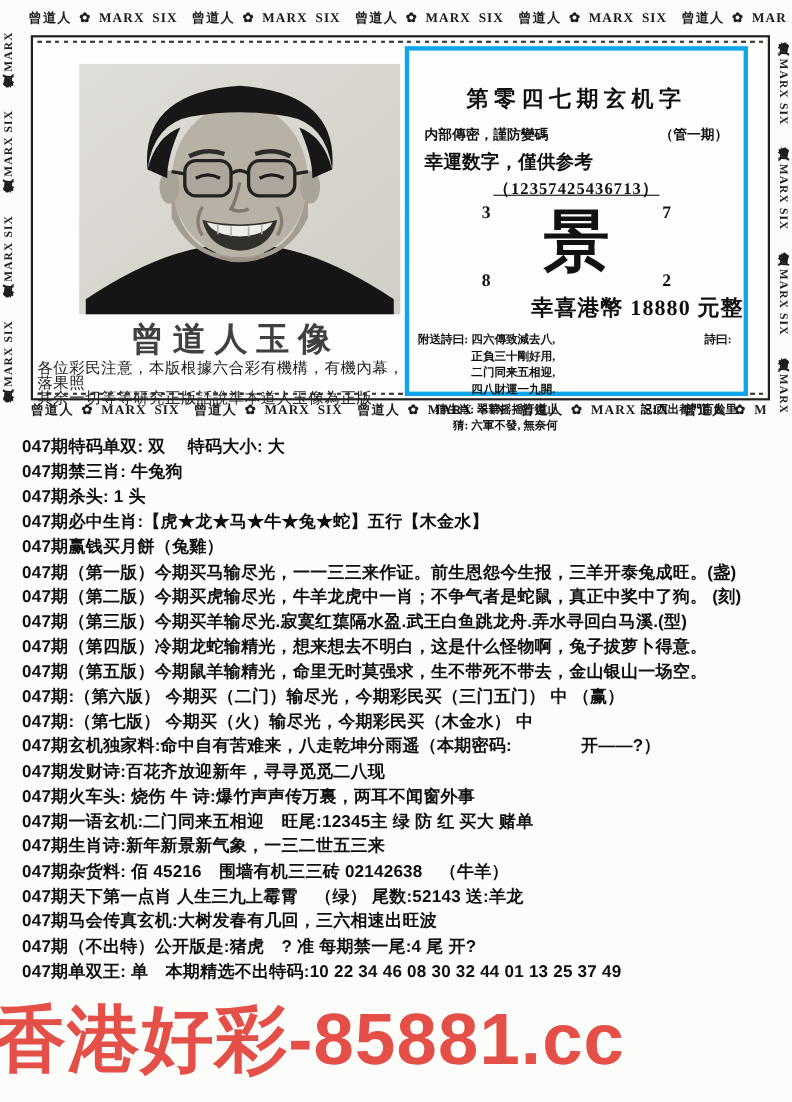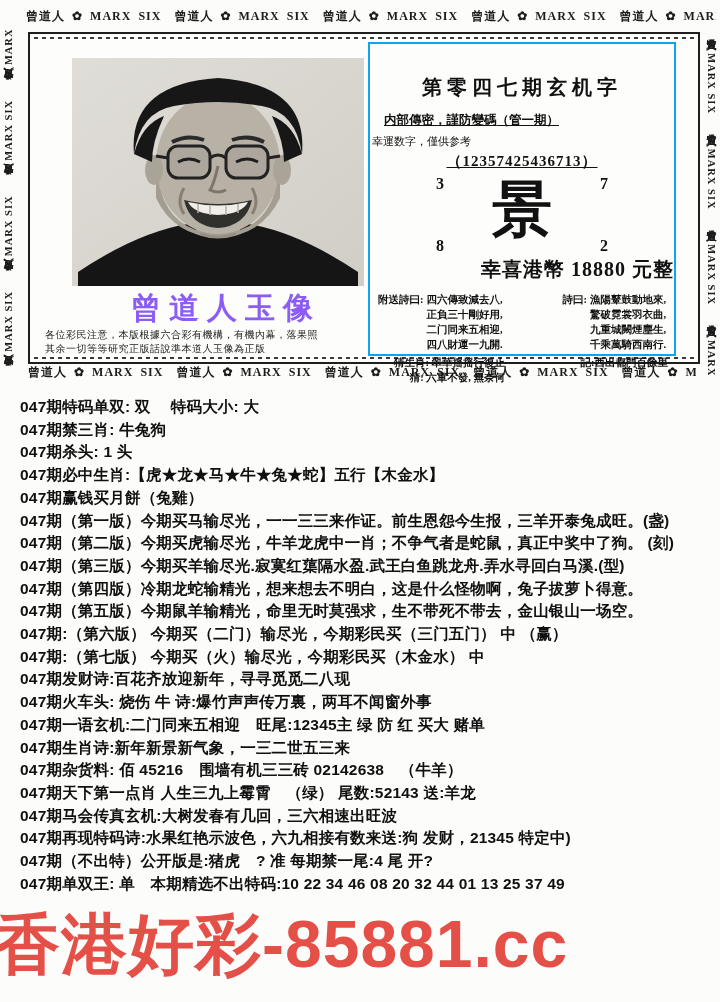--- a/index.html
+++ b/index.html
@@ -28,39 +28,39 @@
     position:absolute;left:28px;top:32px;width:668px;height:328px;
     border:2px solid #1f1f1f;background:#fdfdfb;
   }
   .deco{
     position:absolute;left:4px;right:4px;height:2px;
     background:repeating-linear-gradient(90deg,#3a3a3a 0 4px,transparent 4px 8px);
   }
   .deco.top{top:3px;} .deco.bottom{bottom:3px;}
   .portrait{position:absolute;left:42px;top:24px;width:292px;height:228px;}
   .caption{
-    position:absolute;left:40px;top:254px;width:312px;text-align:center;
+    position:absolute;left:28px;top:254px;width:312px;text-align:center;
     font-family:"Liberation Serif",serif;font-weight:700;font-size:30px;
-    letter-spacing:8px;color:#8b5cf6;
+    letter-spacing:8px;color:#404040;
   }
   .photo-notes{
-    position:absolute;left:15px;top:294px;width:336px;
-    font-size:10px;line-height:13.5px;color:#222;letter-spacing:.5px;
+    position:absolute;left:4px;top:294px;width:336px;
+    font-size:14px;line-height:13.5px;color:#222;letter-spacing:.5px;
   }
   
   .panel{
     position:absolute;left:338px;top:8px;width:304px;height:310px;
-    border:2px solid #0ea5e9;font-family:"Liberation Serif",serif;color:#111;
+    border:4px solid #0ea5e9;font-family:"Liberation Serif",serif;color:#111;
   }
   .panel-title{
     margin-top:30px;text-align:center;font-size:20px;font-weight:700;
     letter-spacing:5px;
   }
-  .panel-row1{display:flex;justify-content:flex-start;padding:0 14px;margin-top:11px;font-size:12.5px;font-weight:700;text-decoration:underline;}
-  .panel-row2{padding-left:2px;margin-top:5px;font-size:11px;font-weight:400;}
+  .panel-row1{display:flex;justify-content:space-between;padding:0 14px;margin-top:11px;font-size:12.5px;font-weight:700;}
+  .panel-row2{padding-left:14px;margin-top:5px;font-size:17px;font-weight:700;}
   .panel-nums{text-align:center;margin-top:3px;font-size:15px;font-weight:700;letter-spacing:1px;text-decoration:underline;}
   .mystic{position:relative;width:176px;margin:2px auto 0;height:82px;}
   .mystic-char{
     position:absolute;left:0;right:0;top:-6px;text-align:center;
     font-size:60px;font-weight:700;line-height:86px;
   }
   .corner{position:absolute;font-size:16px;font-weight:700;}
   .corner.tl{left:2px;top:2px;} .corner.tr{right:2px;top:2px;}
   .corner.bl{left:2px;bottom:0;} .corner.br{right:2px;bottom:0;}
   .prize{text-align:right;margin-top:1px;font-size:20px;font-weight:700;letter-spacing:1px;}
@@ -177,26 +177,20 @@
           <div class="poem-label">附送詩曰:</div>
           <div>
             <div>四六傳致減去八,</div>
             <div>正負三十剛好用,</div>
             <div>二门同来五相迎,</div>
             <div>四八財運一九開.</div>
           </div>
         </div>
         <div class="poem">
           <div class="poem-label">詩曰:</div>
-          <div>
-            <div>漁陽鼙鼓動地來,</div>
-            <div>驚破霓裳羽衣曲,</div>
-            <div>九重城闕煙塵生,</div>
-            <div>千乘萬騎西南行.</div>
-          </div>
         </div>
       </div>
 
       <div class="guess-rows">
         <div class="guess-left">
           <div>猜生肖: 翠華摇摇行復止</div>
           <div>猜: 六軍不發, 無奈何</div>
         </div>
         <div>記:西出都門百餘里</div>
       </div>
@@ -209,27 +203,27 @@
     <div class="bline">047期杀头: 1 头</div>
     <div class="bline">047期必中生肖:【虎★龙★马★牛★兔★蛇】五行【木金水】</div>
     <div class="bline">047期赢钱买月餅（兔雞）</div>
     <div class="bline">047期（第一版）今期买马输尽光，一一三三来作证。前生恩怨今生报，三羊开泰兔成旺。(盏)</div>
     <div class="bline">047期（第二版）今期买虎输尽光，牛羊龙虎中一肖；不争气者是蛇鼠，真正中奖中了狗。 (刻)</div>
     <div class="bline">047期（第三版）今期买羊输尽光.寂寞红蕖隔水盈.武王白鱼跳龙舟.弄水寻回白马溪.(型)</div>
     <div class="bline">047期（第四版）冷期龙蛇输精光，想来想去不明白，这是什么怪物啊，兔子拔萝卜得意。</div>
     <div class="bline">047期（第五版）今期鼠羊输精光，命里无时莫强求，生不带死不带去，金山银山一场空。</div>
     <div class="bline">047期:（第六版） 今期买（二门）输尽光，今期彩民买（三门五门） 中 （赢）</div>
     <div class="bline">047期:（第七版） 今期买（火）输尽光，今期彩民买（木金水） 中</div>
+    <div class="bline">047期玄机独家料:命中自有苦难来，八走乾坤分雨遥（本期密码:　　　　开——?）</div>
     <div class="bline">047期发财诗:百花齐放迎新年，寻寻觅觅二八现</div>
     <div class="bline">047期火车头: 烧伤 牛 诗:爆竹声声传万裏，两耳不闻窗外事</div>
     <div class="bline">047期一语玄机:二门同来五相迎　旺尾:12345主 绿 防 红 买大 赌单</div>
     <div class="bline">047期生肖诗:新年新景新气象，一三二世五三来</div>
     <div class="bline">047期杂货料: 佰 45216　围墙有机三三砖 02142638　（牛羊）</div>
     <div class="bline">047期天下第一点肖 人生三九上霉霄　（绿） 尾数:52143 送:羊龙</div>
     <div class="bline">047期马会传真玄机:大树发春有几回，三六相速出旺波</div>
-    <div class="bline">047期再现特码诗:水果红艳示波色，六九相接有数来送:狗 发财，21345 特定中)</div>
     <div class="bline">047期（不出特）公开版是:猪虎　? 准 每期禁一尾:4 尾 开?</div>
-    <div class="bline">047期单双王: 单　本期精选不出特码:10 22 34 46 08 20 32 44 01 13 25 37 49</div>
+    <div class="bline">047期单双王: 单　本期精选不出特码:10 22 34 46 08 30 32 44 01 13 25 37 49</div>
   </div>
 
   <div class="watermark" style="color: rgb(227, 49, 39);">香港好彩-85881.cc</div>
 
 </div>
 
 </body></html>

